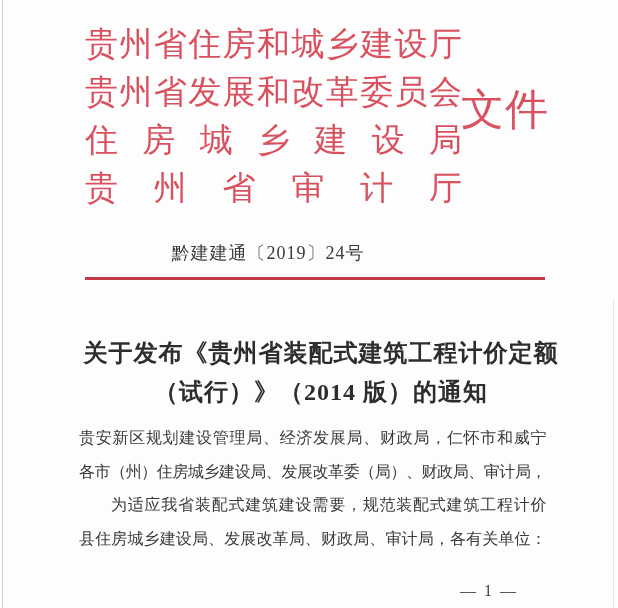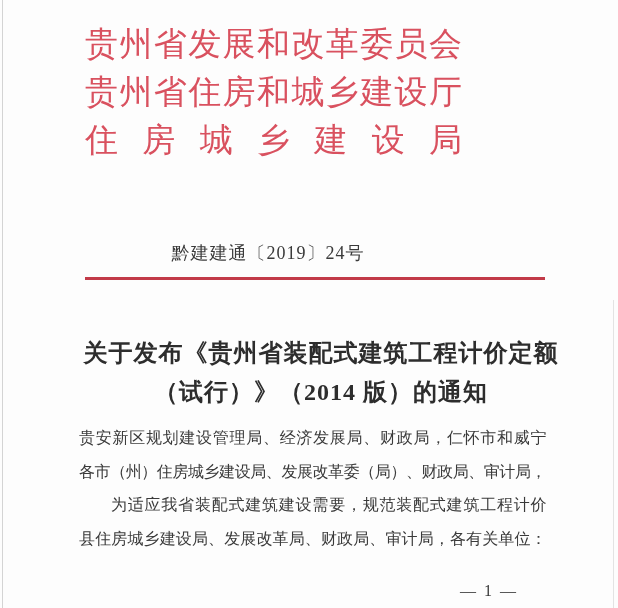--- a/index.html
+++ b/index.html
@@ -89,25 +89,27 @@
 </style>
 </head>
 <body>
 
 <div class="page">
 
   <div class="scan-edge-left"></div>
   <div class="scan-edge-right"></div>
 
   <div class="letterhead">
+    <div class="org-line">贵州省住房和城乡建设厅</div>
     <div class="org-line">贵州省发展和改革委员会</div>
-    <div class="org-line">贵州省住房和城乡建设厅</div>
     <div class="org-line">住房城乡建设局</div>
+    <div class="org-line">贵州省审计厅</div>
   </div>
 
+  <div class="doc-word">文件</div>
 
   <div class="doc-number">黔建建通〔2019〕24号</div>
 
   <div class="red-rule"></div>
 
   <h1 class="title">
     <span class="title-line">关于发布《贵州省装配式建筑工程计价定额</span>
     <span class="title-line">（试行）》（2014 版）的通知</span>
   </h1>
 

